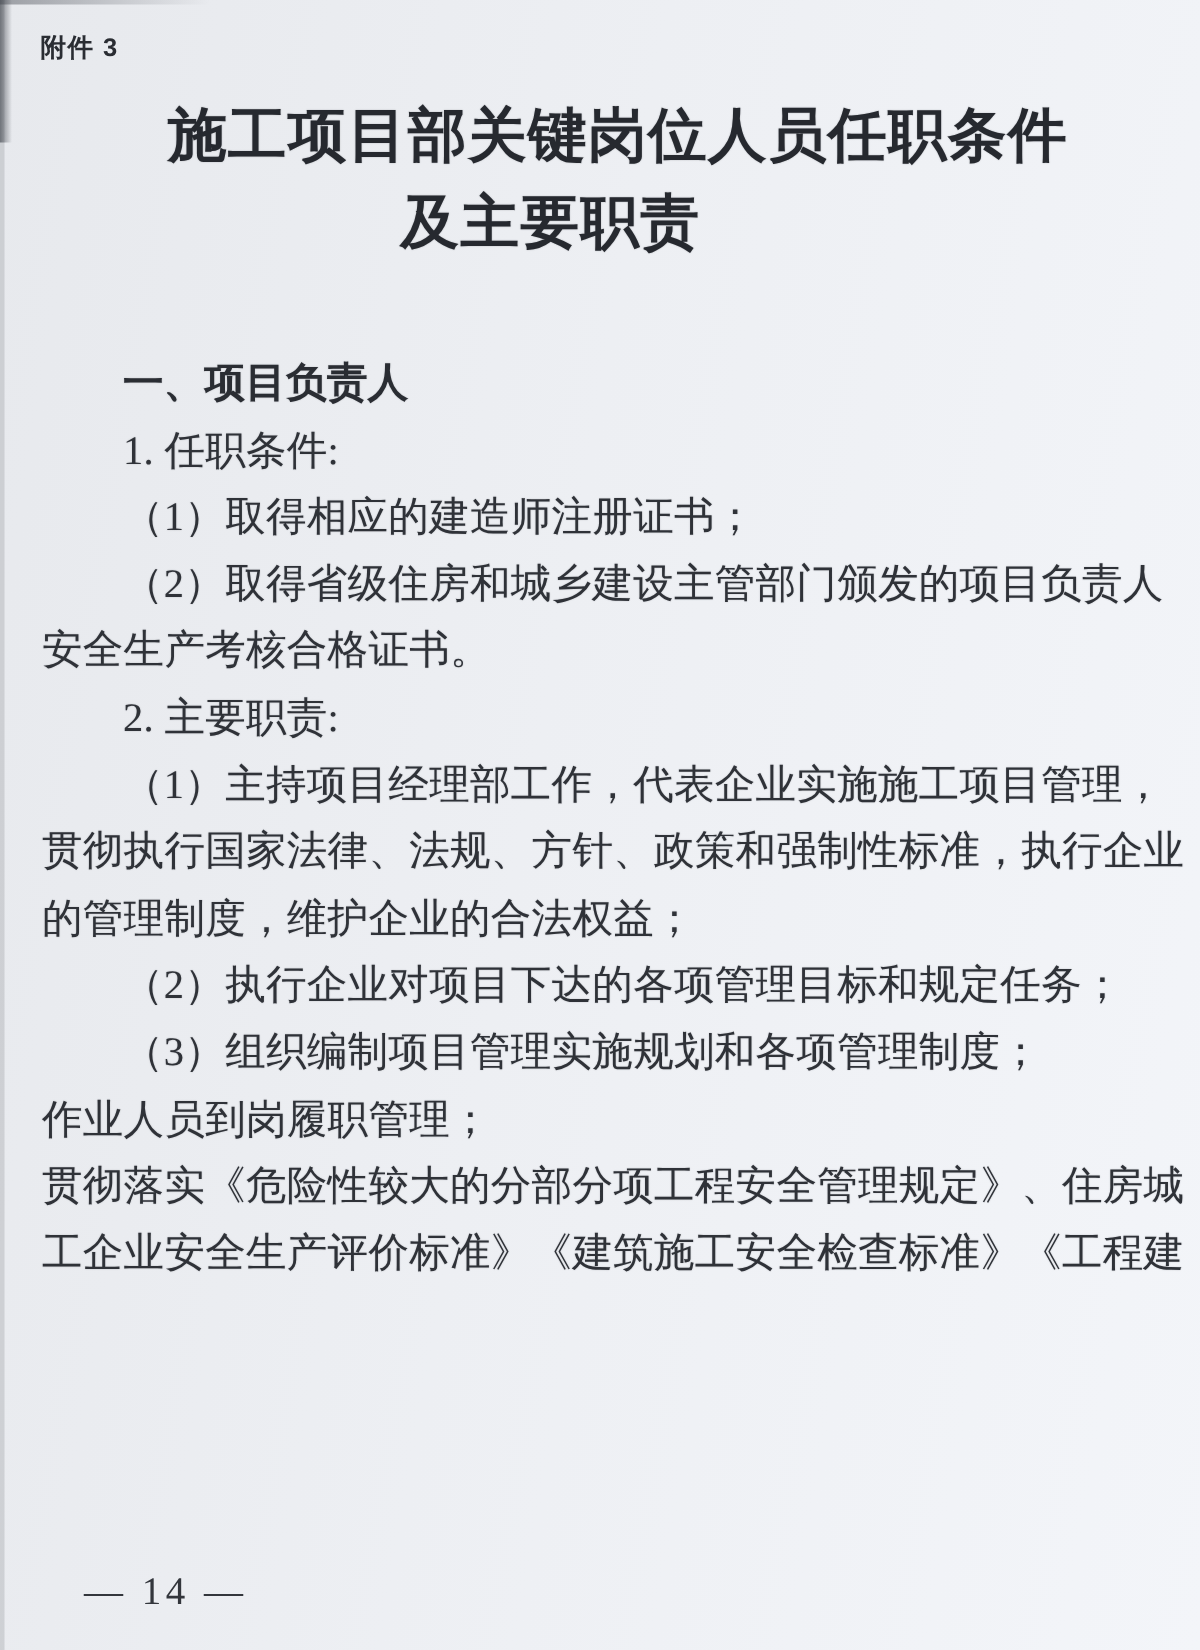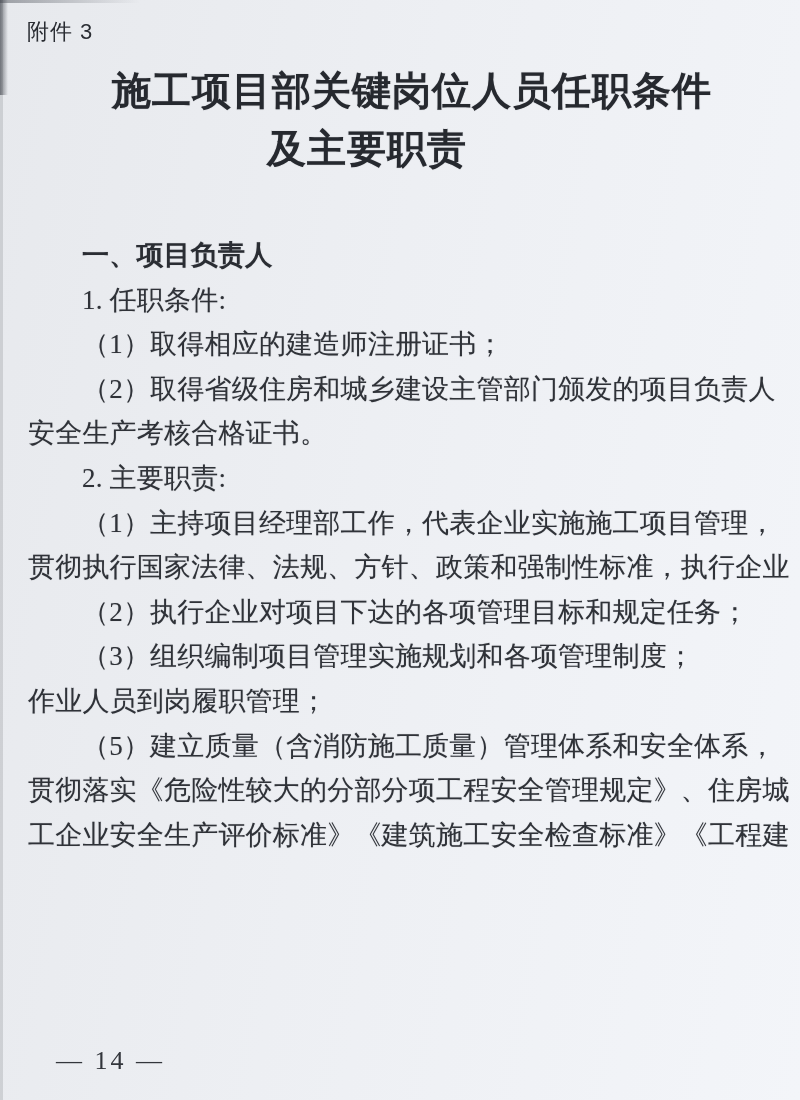--- a/index.html
+++ b/index.html
@@ -27,22 +27,22 @@
     background: linear-gradient(to right, rgba(62,66,74,0.65), rgba(62,66,74,0.0));
   }
   .scan-top-line {
     position: absolute; left: 0; top: 0;
     width: 140px; height: 3px;
     background: linear-gradient(to right, rgba(62,66,74,0.45), rgba(62,66,74,0.0));
   }
   .attachment {
     position: absolute; left: 27px; top: 18px;
     font-family: "Liberation Sans", sans-serif;
-    font-weight: normal;
-    font-size: 22px; line-height: 28px;
+    font-weight: bold;
+    font-size: 17px; line-height: 28px;
     letter-spacing: 1px;
     color: #2a2d33;
   }
   .title {
     position: absolute; left: 0; top: 62px; width: 800px;
     margin: 0;
     text-align: center;
     font-weight: bold;
     font-size: 39px; line-height: 58px;
     letter-spacing: 1px;
@@ -94,23 +94,23 @@
 
   <div class="content">
     <div class="line heading indent">一、项目负责人</div>
     <div class="line indent">1. 任职条件:</div>
     <div class="line indent">（1）取得相应的建造师注册证书；</div>
     <div class="line indent">（2）取得省级住房和城乡建设主管部门颁发的项目负责人</div>
     <div class="line">安全生产考核合格证书。</div>
     <div class="line indent">2. 主要职责:</div>
     <div class="line indent">（1）主持项目经理部工作，代表企业实施施工项目管理，</div>
     <div class="line">贯彻执行国家法律、法规、方针、政策和强制性标准，执行企业</div>
+    <div class="line">的管理制度，维护企业的合法权益；</div>
     <div class="line indent">（2）执行企业对项目下达的各项管理目标和规定任务；</div>
     <div class="line indent">（3）组织编制项目管理实施规划和各项管理制度；</div>
     <div class="line">作业人员到岗履职管理；</div>
-    <div class="line indent">（5）建立质量（含消防施工质量）管理体系和安全体系，</div>
     <div class="line">贯彻落实《危险性较大的分部分项工程安全管理规定》、住房城</div>
     <div class="line">工企业安全生产评价标准》《建筑施工安全检查标准》《工程建</div>
   </div>
 
   <div class="pageno">— 14 —</div>
 
 </div>
 
 </body></html>

